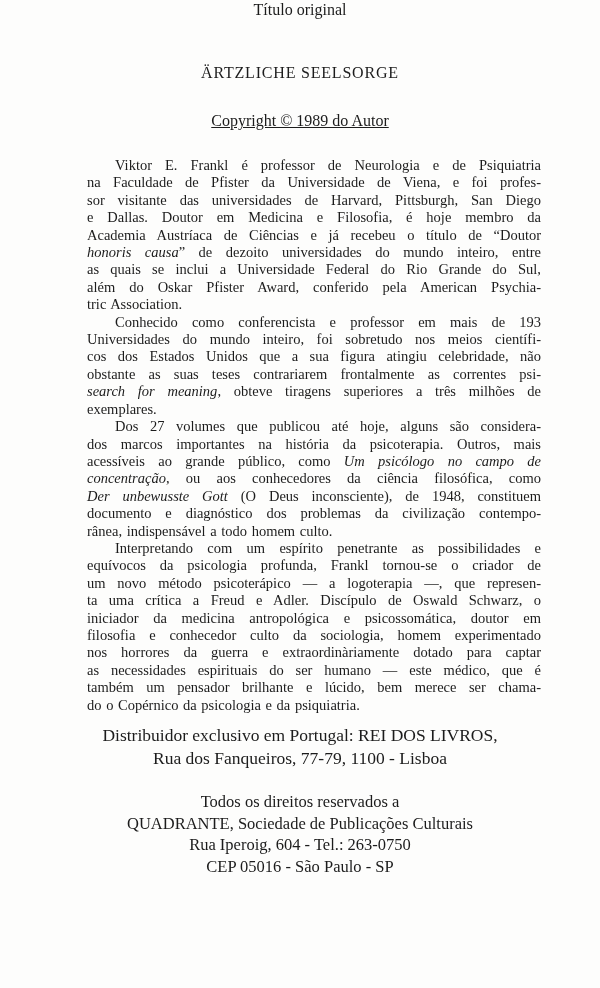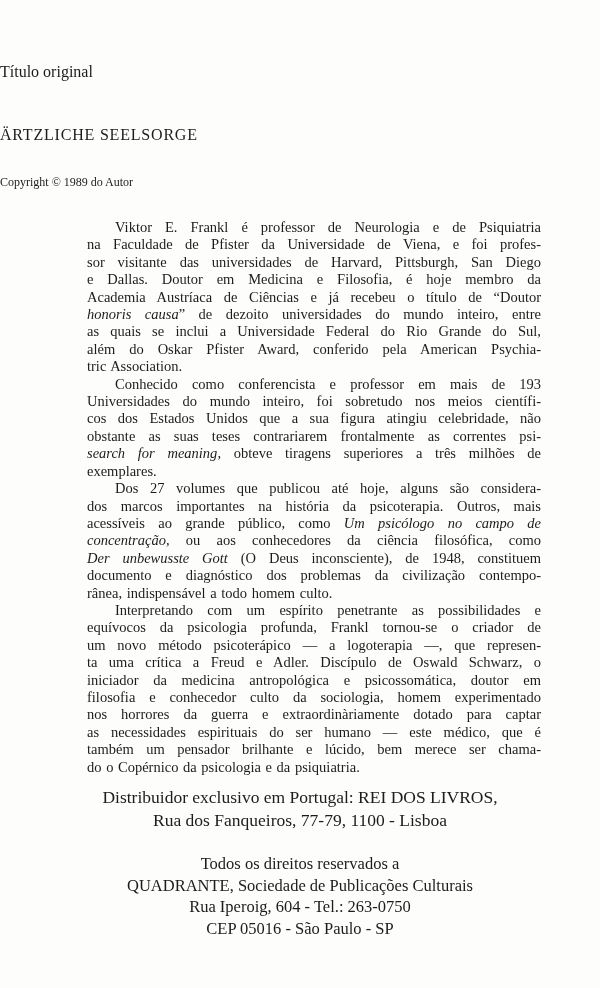--- a/index.html
+++ b/index.html
@@ -10,37 +10,37 @@
   .page {
     position: relative;
     width: 600px;
     height: 988px;
     margin: 0 auto;
     background: #fdfdfc;
     color: #1c1c1c;
     overflow: hidden;
   }
   .header {
-    padding-top: 62px;
-    text-align: left;
+    text-align: center;
   }
   .title-label {
     font-size: 16px;
     line-height: 19px;
   }
   .original-title {
     font-size: 16px;
     line-height: 19px;
     letter-spacing: 0.8px;
     margin-top: 44px;
   }
   .copyright {
-    font-size: 12px;
+    font-size: 16px;
     line-height: 19px;
     margin-top: 29px;
+    text-decoration: underline;
   }
   .bio {
     margin-top: 27px;
     margin-left: 87px;
     width: 454px;
     font-size: 14.5px;
     line-height: 17.4px;
     word-spacing: 1px;
   }
   .bio .line {

